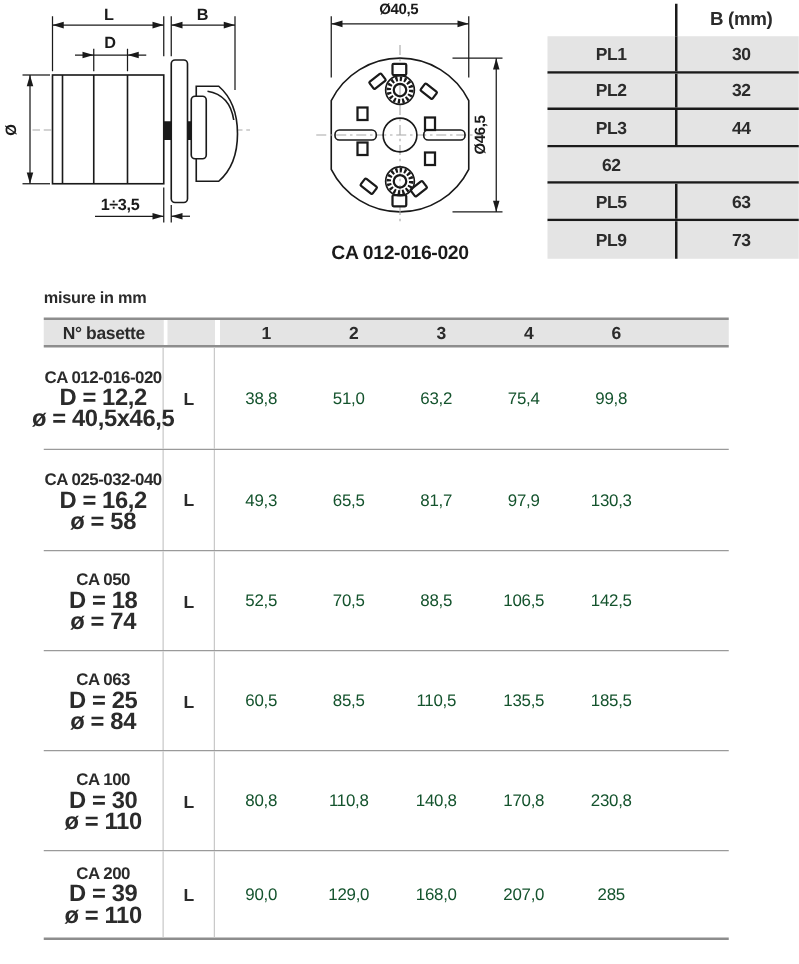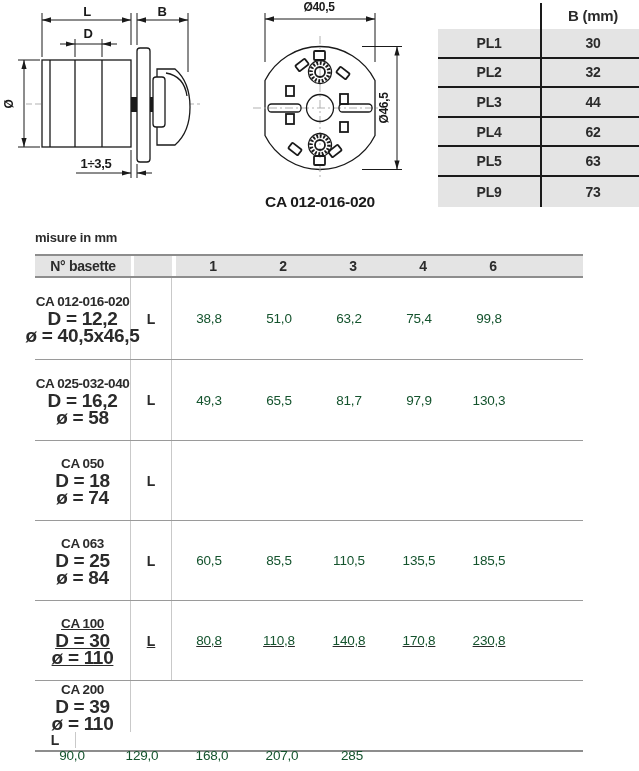--- a/index.html
+++ b/index.html
@@ -49,22 +49,22 @@
   .hb{background:var(--cell-gray);height:20px;line-height:20px;font-weight:bold;font-size:14px;letter-spacing:-0.3px;}
   .h1{width:96px;text-align:center;margin-right:3px;}
   .h2{width:38px;margin-right:4px;}
   .h3{flex:1;display:flex;padding-left:2px;box-sizing:border-box;}
   .hc{width:70px;text-align:center;}
   .mrow{display:flex;border-bottom:1px solid #9a9a9a;box-sizing:border-box;}
   .mrow:nth-child(2){height:82px;}
   .mrow:nth-child(3){height:81px;}
   .mrow:nth-child(4){height:80px;}
   .mrow:nth-child(5){height:80px;}
-  .mrow:nth-child(6){height:80px;text-decoration:underline;}
-  .mrow:nth-child(7){height:71px;border-bottom:2px solid var(--line-mid);flex-direction:column;}
+  .mrow:nth-child(6){height:80px;}
+  .mrow:nth-child(7){height:71px;border-bottom:2px solid var(--line-mid);}
   .c-name{width:96px;border-right:1px solid var(--line-light);box-sizing:border-box;
           display:flex;flex-direction:column;align-items:center;justify-content:center;line-height:17px;}
   .c-name .nm{font-weight:bold;font-size:13.5px;letter-spacing:-0.4px;white-space:nowrap;}
   .c-name .sub{font-weight:bold;font-size:19px;letter-spacing:-0.3px;white-space:nowrap;}
   .c-l{width:41px;border-right:1px solid var(--line-light);box-sizing:border-box;
        display:flex;align-items:center;justify-content:center;font-weight:bold;font-size:14px;}
   .c-vals{flex:1;display:flex;align-items:center;padding-left:2px;box-sizing:border-box;}
   .c-vals .v{width:70px;text-align:center;font-size:13.5px;color:#14532d;letter-spacing:-0.2px;}
 </style>
 </head>
@@ -206,21 +206,20 @@
   </div>
   <div class="brow">
     <div class="bl">PL2</div>
     <div class="br">32</div>
   </div>
   <div class="brow">
     <div class="bl">PL3</div>
     <div class="br">44</div>
   </div>
   <div class="brow">
-    <div class="bl">PL4</div>
     <div class="br">62</div>
   </div>
   <div class="brow">
     <div class="bl">PL5</div>
     <div class="br">63</div>
   </div>
   <div class="brow">
     <div class="bl">PL9</div>
     <div class="br">73</div>
   </div>
@@ -273,20 +272,27 @@
     </div>
   </div>
 
   <div class="mrow">
     <div class="c-name">
       <div class="nm">CA 050</div>
       <div class="sub">D = 18</div>
       <div class="sub">ø = 74</div>
     </div>
     <div class="c-l">L</div>
+    <div class="c-vals">
+      <div class="v">52,5</div>
+      <div class="v">70,5</div>
+      <div class="v">88,5</div>
+      <div class="v">106,5</div>
+      <div class="v">142,5</div>
+    </div>
   </div>
 
   <div class="mrow">
     <div class="c-name">
       <div class="nm">CA 063</div>
       <div class="sub">D = 25</div>
       <div class="sub">ø = 84</div>
     </div>
     <div class="c-l">L</div>
     <div class="c-vals">

